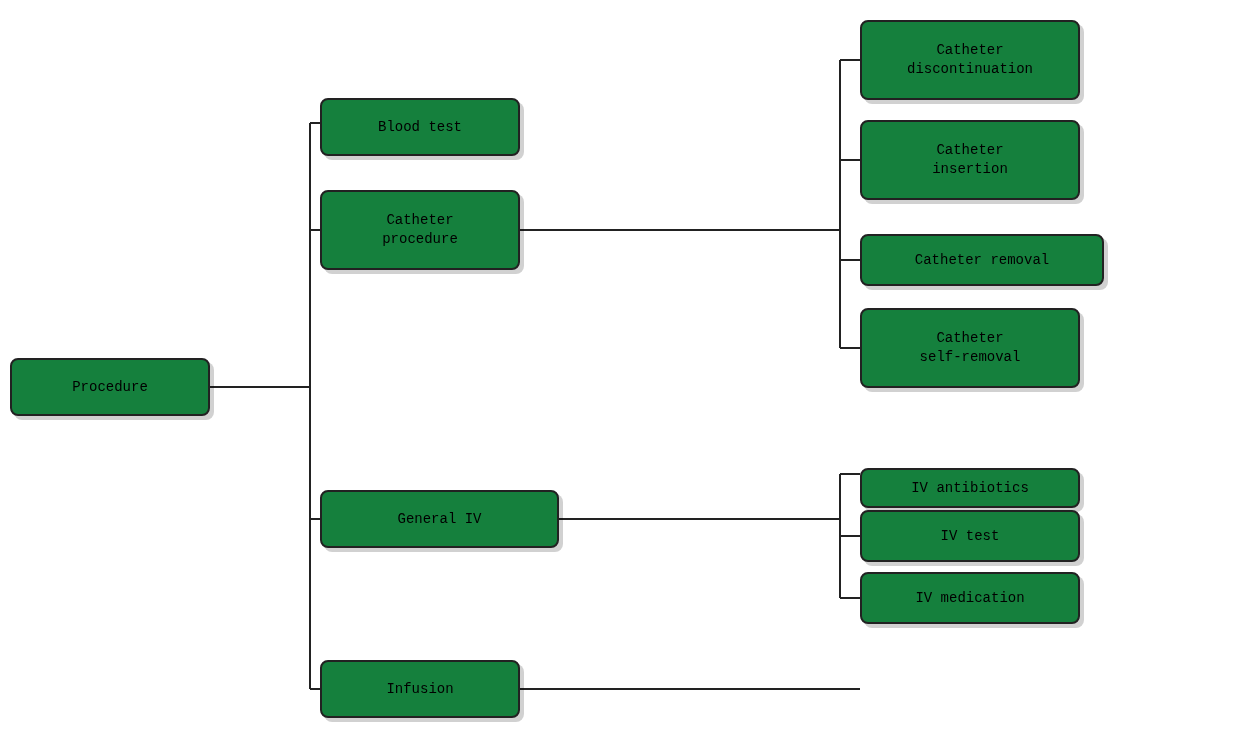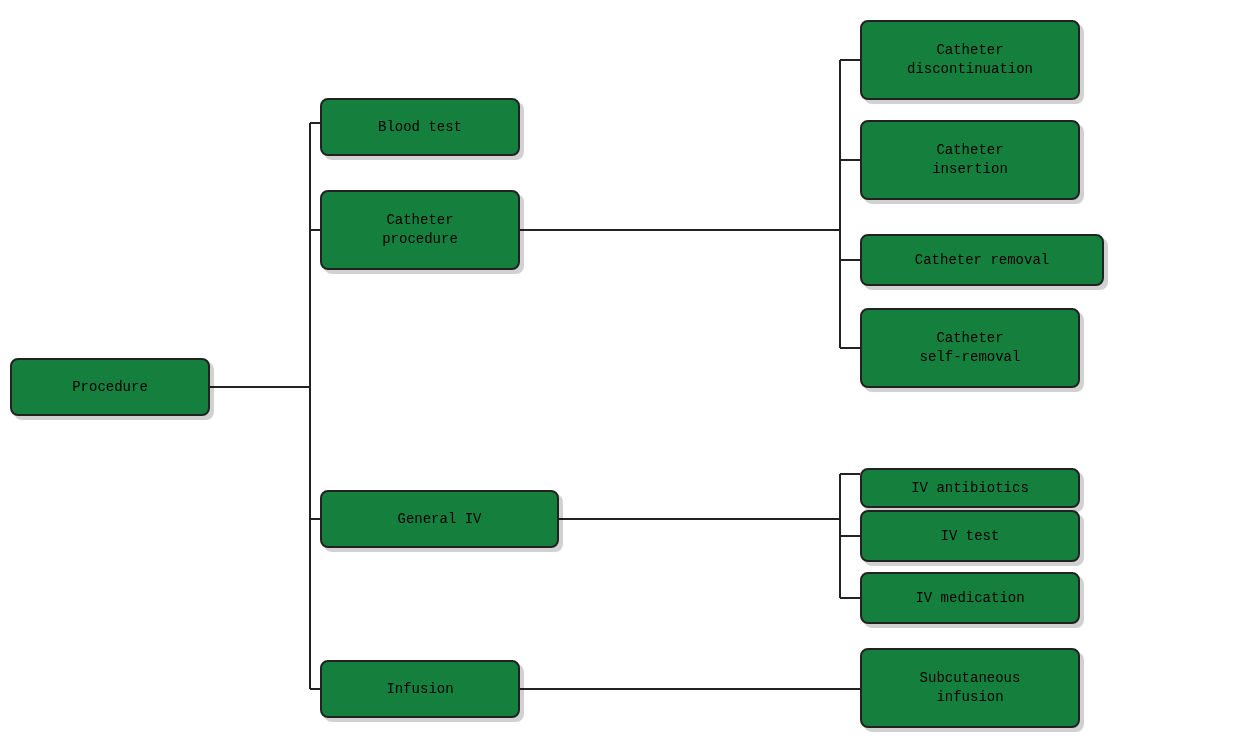--- a/index.html
+++ b/index.html
@@ -128,17 +128,14 @@
   </div>
 
   <div class="node" style="left:860px; top:510px; width:220px; height:52px;">
     <span>IV test</span>
   </div>
 
   <div class="node" style="left:860px; top:572px; width:220px; height:52px;text-align:right;">
     <span>IV medication</span>
   </div>
 
-  <div class="node" style="left:860px; top:648px; width:220px; height:80px;">
-    <span>Subcutaneous<br>infusion</span>
-  </div>
 
 </div>
 
 </body></html>

